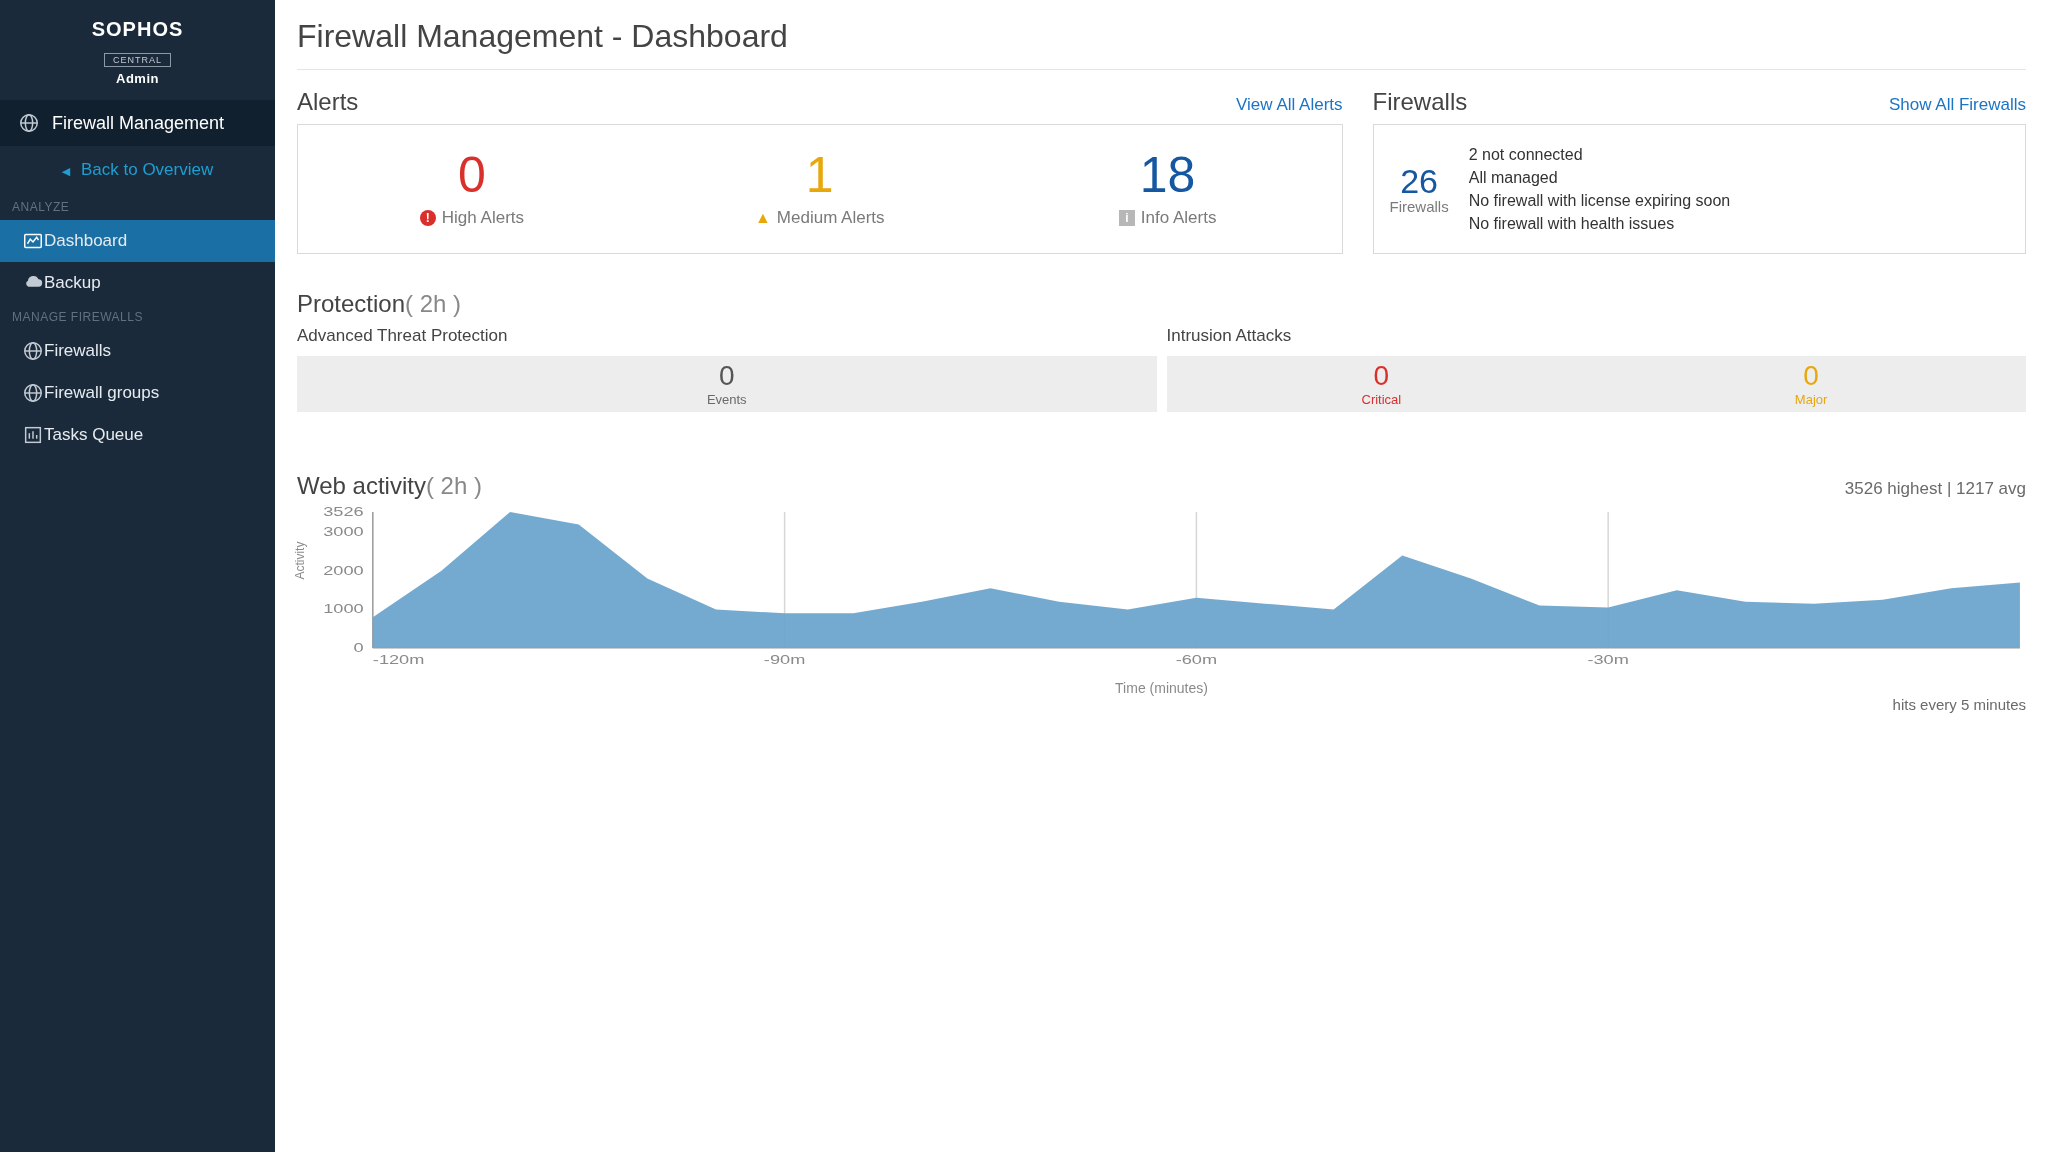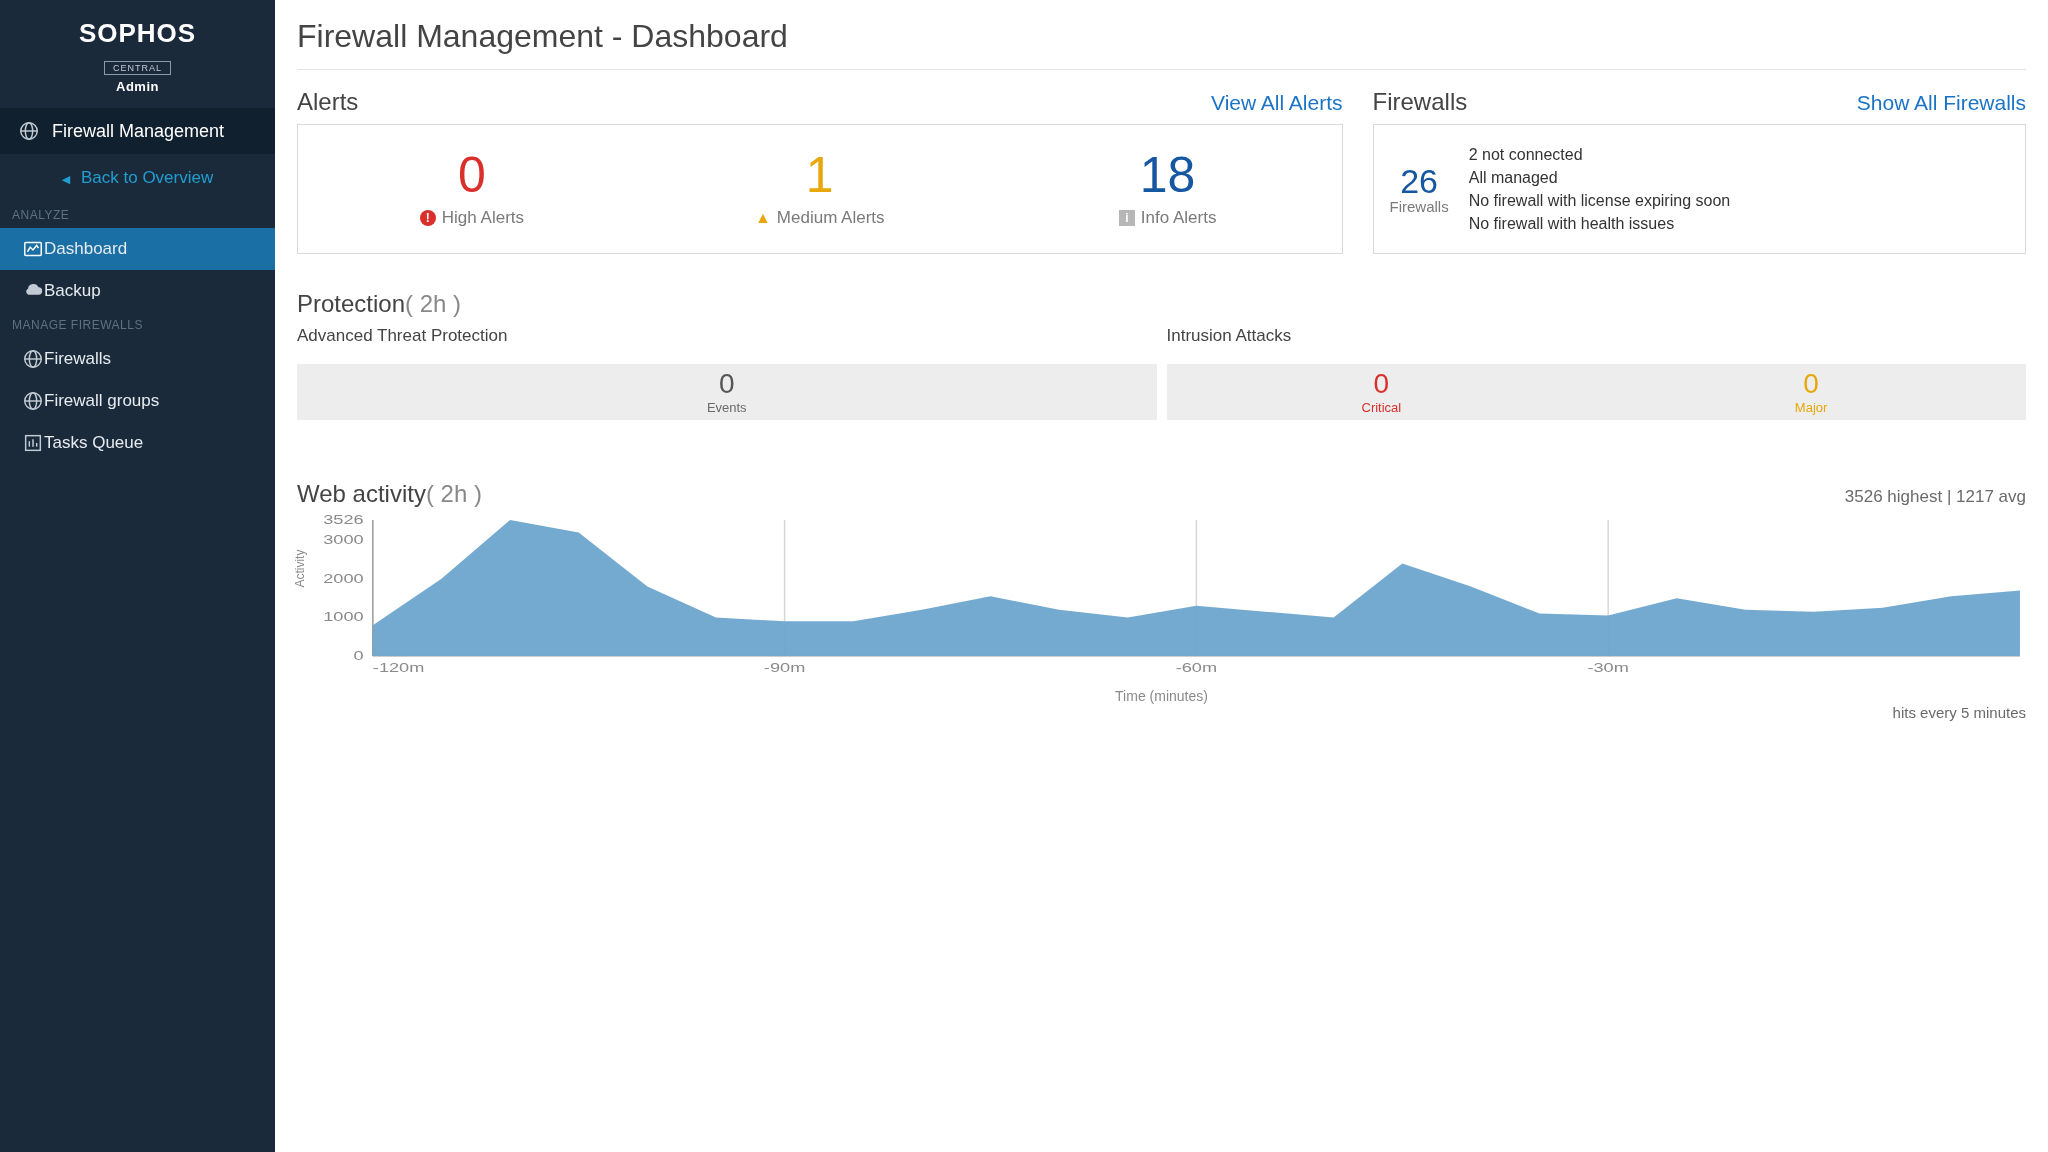--- a/index.html
+++ b/index.html
@@ -17,21 +17,21 @@
       color: #fff;
       display: flex;
       flex-direction: column;
       flex-shrink: 0;
     }
     .logo-block {
       text-align: center;
       padding: 18px 0 14px;
     }
     .logo-text {
-      font-size: 26px;
+      font-size: 20px;
       font-weight: 700;
       letter-spacing: 1px;
       color: #fff;
     }
     .logo-central {
       display: inline-block;
       font-size: 9px;
       letter-spacing: 1px;
       border: 1px solid #8d9aa6;
       padding: 1px 8px;
@@ -118,21 +118,21 @@
       align-items: baseline;
       margin-bottom: 8px;
     }
     .panel-header h2 {
       font-size: 24px;
       font-weight: 400;
       color: #444;
     }
     .panel-header a {
       color: #1b74c5;
-      font-size: 21px;
+      font-size: 17px;
       text-decoration: none;
       cursor: pointer;
     }
     .alerts-card {
       border: 1px solid #d9d9d9;
       display: flex;
       height: 130px;
     }
     .alert-col {
       flex: 1;
@@ -177,21 +177,21 @@
       text-align: center;
     }
     .fw-count .n { font-size: 34px; font-weight: 300; color: #1557a0; line-height:1; }
     .fw-count .sub { color: #7a7a7a; font-size: 15px; }
     .fw-lines { font-size: 16px; color: #333; line-height: 1.45; }
     
     .protection-title { font-size: 24px; font-weight: 400; margin: 36px 0 8px; color:#444;}
     .protection-title .muted { color: #888; }
     .protection-row { display: flex; gap: 10px; }
     .prot-block { flex: 1; }
-    .prot-label { font-size: 17px; color: #444; margin-bottom: 18px; }
+    .prot-label { font-size: 17px; color: #444; margin-bottom: 10px; }
     .prot-bar {
       background: #ededed;
       height: 56px;
       display: flex;
     }
     .prot-cell {
       flex: 1;
       text-align: center;
       display: flex;
       flex-direction: column;

